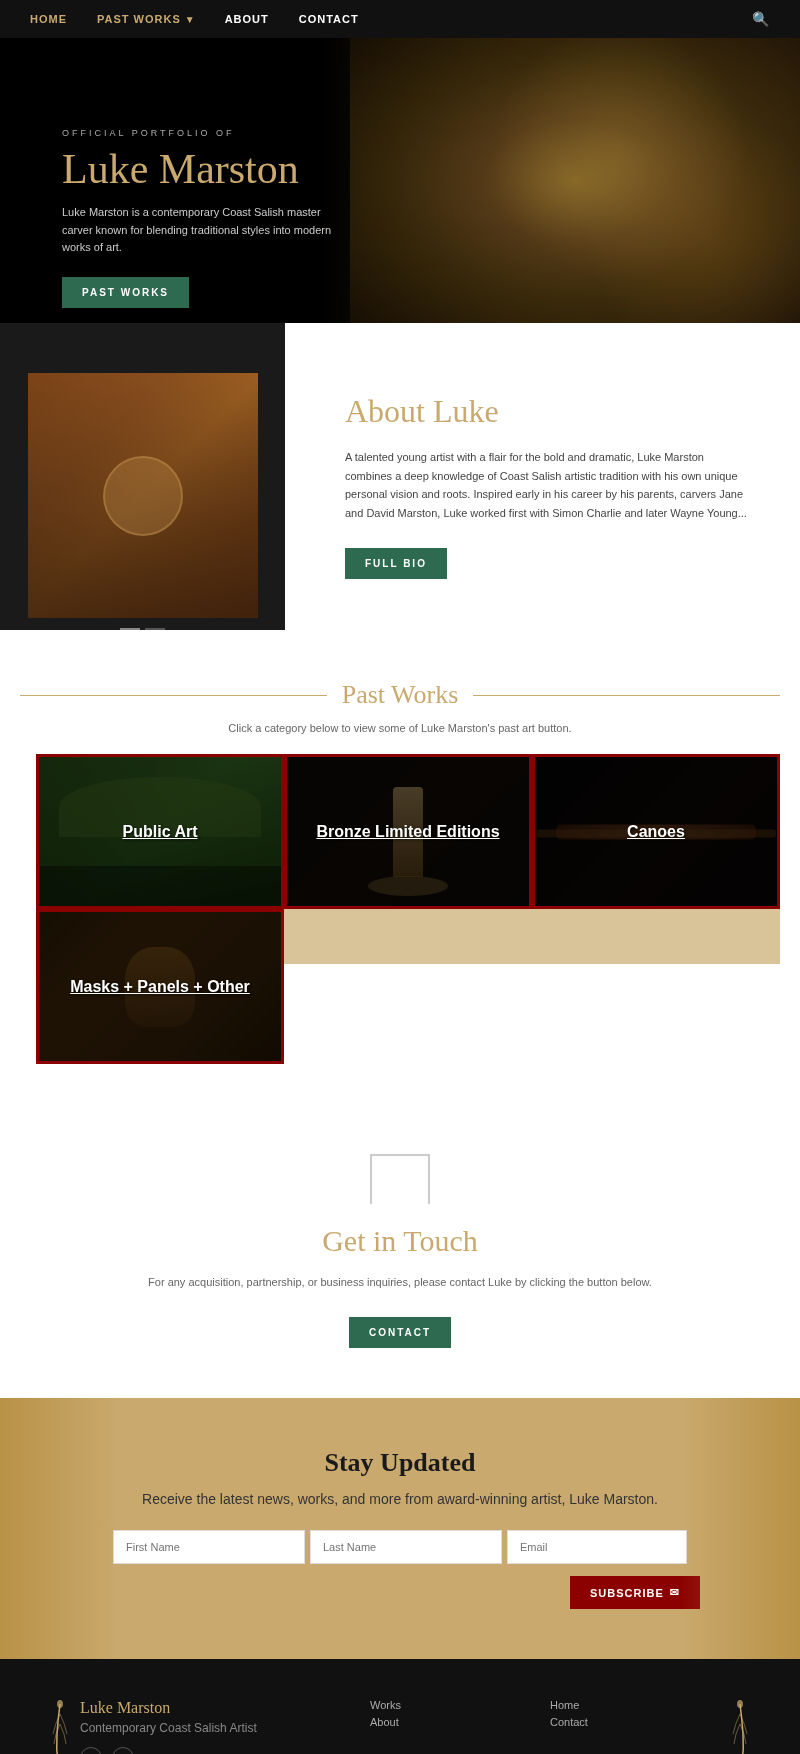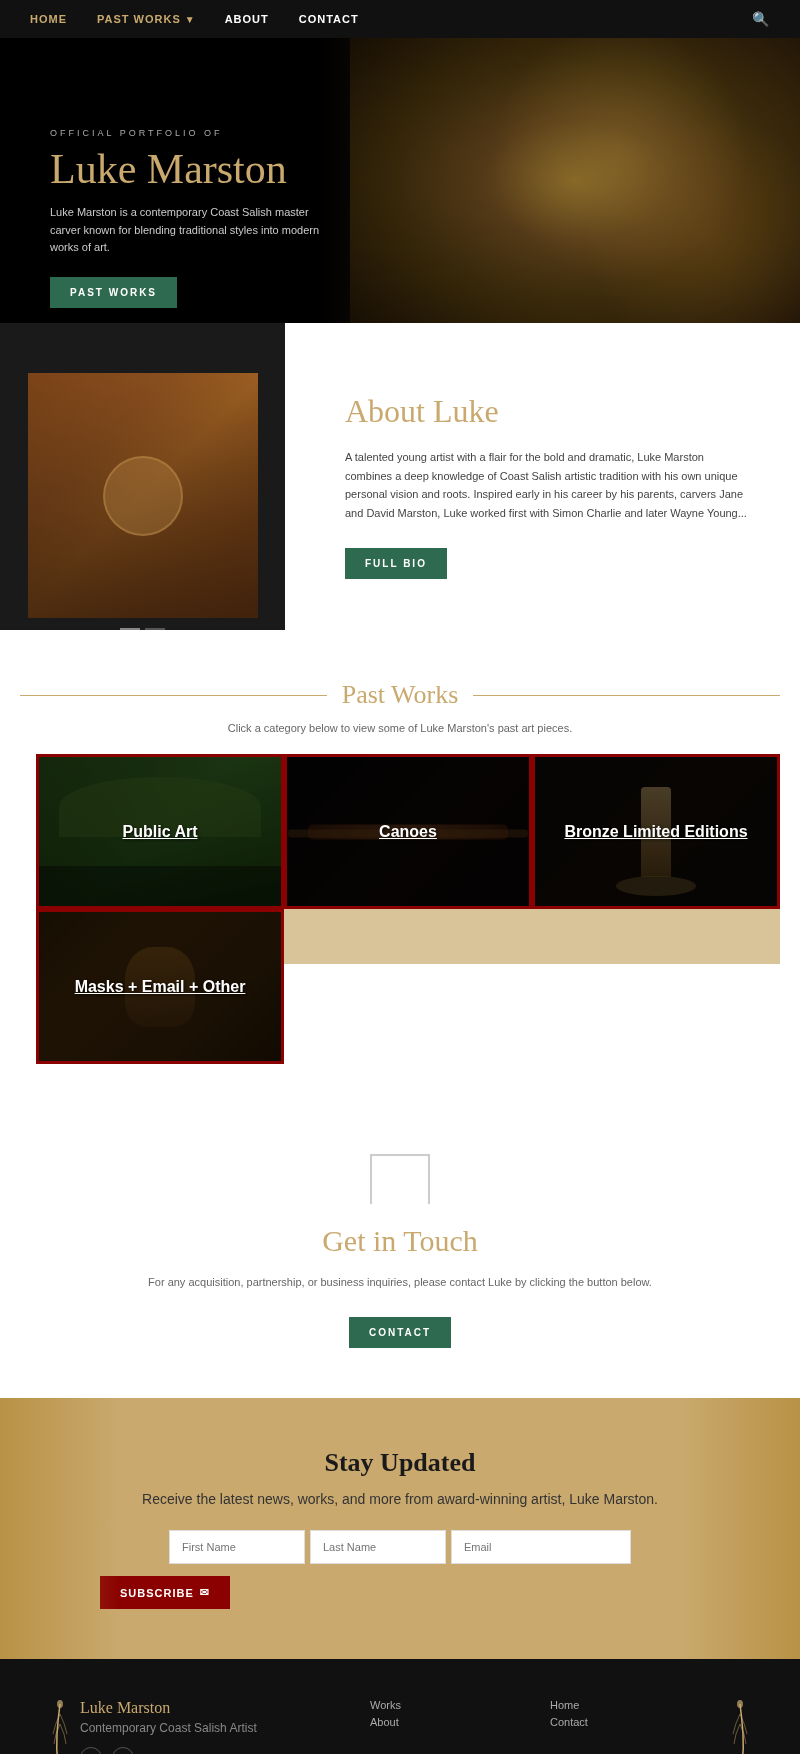--- a/index.html
+++ b/index.html
@@ -30,21 +30,21 @@
 
     
     .hero {
       position: relative;
       height: 285px;
       background: linear-gradient(to right, #000 40%, #3a2a10 70%, #5a3e1a 100%);
       overflow: hidden;
     }
     .hero-content {
       position: absolute;
-      left: 50px;
+      left: 62px;
       top: 90px;
     }
     .hero-subtitle {
       font-size: 9px;
       letter-spacing: 3px;
       color: #aaa;
       font-family: Arial, sans-serif;
       margin-bottom: 8px;
     }
     .hero-title {
@@ -280,21 +280,21 @@
       justify-content: center;
       margin-bottom: 12px;
     }
     .newsletter-input {
       padding: 10px 12px;
       font-size: 11px;
       border: 1px solid #ddd;
       background: #fff;
       color: #666;
       font-family: Arial, sans-serif;
-      width: 136px;
+      width: 192px;
     }
     .newsletter-email {
       width: 180px;
     }
     .btn-subscribe {
       background: #8b0000;
       color: #fff;
       border: none;
       padding: 10px 20px;
       font-size: 11px;
@@ -411,61 +411,61 @@
     <h2 class="about-title">About Luke</h2>
     <p class="about-text">A talented young artist with a flair for the bold and dramatic, Luke Marston combines a deep knowledge of Coast Salish artistic tradition with his own unique personal vision and roots. Inspired early in his career by his parents, carvers Jane and David Marston, Luke worked first with Simon Charlie and later Wayne Young...</p>
     <button class="btn-green">FULL BIO</button>
   </div>
 </div>
 
 <div class="past-works-section">
   <div class="section-divider">
     <h2 class="section-title-gold">Past Works</h2>
   </div>
-  <p class="section-subtitle">Click a category below to view some of Luke Marston's past art pieces.</p>
+  <p class="section-subtitle">Click a category below to view some of Luke Marston's past art button.</p>
 
   <div class="gallery-grid" style="position:relative;">
     <div class="gallery-strip"></div>
 
     <div class="gallery-item">
       <div class="gallery-item-bg public-art">
 
         <div style="position:absolute;inset:0;background:linear-gradient(180deg,rgba(40,80,20,0.6) 0%,rgba(20,50,10,0.8) 100%);"></div>
         <div style="position:absolute;bottom:0;left:0;right:0;height:40px;background:rgba(0,0,0,0.4);"></div>
         <div style="position:absolute;top:20px;left:0;right:0;display:flex;justify-content:center;gap:3px;flex-wrap:wrap;padding:0 20px;">
           <div style="width:100%;height:60px;background:rgba(80,120,40,0.4);border-radius:50% 50% 0 0;"></div>
         </div>
       </div>
       <div class="gallery-item-label">Public Art</div>
     </div>
 
     <div class="gallery-item">
+      <div class="gallery-item-bg bronze">
+        <div style="position:absolute;inset:0;background:rgba(0,0,0,0.6);"></div>
+        <div style="position:absolute;top:50%;left:50%;transform:translate(-50%,-50%);width:30px;height:90px;background:linear-gradient(180deg,#c9a96e 0%,#6b4a1a 100%);border-radius:4px 4px 0 0;opacity:0.7;"></div>
+        <div style="position:absolute;bottom:10px;left:50%;transform:translateX(-50%);width:80px;height:20px;background:rgba(150,120,60,0.4);border-radius:50%;"></div>
+      </div>
+      <div class="gallery-item-label">Bronze Limited Editions</div>
+    </div>
+
+    <div class="gallery-item">
       <div class="gallery-item-bg canoes">
         <div style="position:absolute;inset:0;background:rgba(0,0,0,0.7);"></div>
         <div style="position:absolute;top:50%;left:50%;transform:translate(-50%,-50%);width:200px;height:15px;background:linear-gradient(90deg,#3a1a0a,#6a3a1a,#3a1a0a);border-radius:5px;opacity:0.8;"></div>
         <div style="position:absolute;top:50%;left:50%;transform:translate(-50%,-30%);width:240px;height:8px;background:rgba(100,60,20,0.5);border-radius:3px;"></div>
       </div>
       <div class="gallery-item-label">Canoes</div>
     </div>
 
     <div class="gallery-item">
-      <div class="gallery-item-bg bronze">
-        <div style="position:absolute;inset:0;background:rgba(0,0,0,0.6);"></div>
-        <div style="position:absolute;top:50%;left:50%;transform:translate(-50%,-50%);width:30px;height:90px;background:linear-gradient(180deg,#c9a96e 0%,#6b4a1a 100%);border-radius:4px 4px 0 0;opacity:0.7;"></div>
-        <div style="position:absolute;bottom:10px;left:50%;transform:translateX(-50%);width:80px;height:20px;background:rgba(150,120,60,0.4);border-radius:50%;"></div>
-      </div>
-      <div class="gallery-item-label">Bronze Limited Editions</div>
-    </div>
-
-    <div class="gallery-item">
       <div class="gallery-item-bg masks">
         <div style="position:absolute;inset:0;background:rgba(30,15,0,0.5);"></div>
         <div style="position:absolute;top:50%;left:50%;transform:translate(-50%,-50%);width:70px;height:80px;background:linear-gradient(180deg,rgba(180,120,40,0.5) 0%,rgba(100,60,20,0.4) 100%);border-radius:40% 40% 30% 30%;opacity:0.8;"></div>
       </div>
-      <div class="gallery-item-label">Masks + Email + Other</div>
+      <div class="gallery-item-label">Masks + Panels + Other</div>
     </div>
   </div>
 </div>
 
 <div class="contact-section">
   <div class="contact-box-outline"></div>
   <h2 class="contact-title">Get in Touch</h2>
   <p class="contact-desc">For any acquisition, partnership, or business inquiries,
 please contact Luke by clicking the button below.</p>
   <button class="btn-green">CONTACT</button>
@@ -475,21 +475,21 @@
   <div class="newsletter-bg-left"></div>
   <div class="newsletter-bg-right"></div>
   <h2 class="newsletter-title">Stay Updated</h2>
   <p class="newsletter-desc">Receive the latest news, works, and more
 from award-winning artist, Luke Marston.</p>
   <div class="newsletter-form">
     <input class="newsletter-input" type="text" placeholder="First Name" style="">
     <input class="newsletter-input" type="text" placeholder="Last Name" style="">
     <input class="newsletter-input newsletter-email" type="email" placeholder="Email" style="">
   </div>
-  <div style="display:flex;justify-content:flex-start;">
+  <div style="display:flex;justify-content:flex-end;">
     <button class="btn-subscribe">
       <span>SUBSCRIBE</span>
       <span>✉</span>
     </button>
   </div>
 </div>
 
 <footer>
   <div class="footer-main">
 

